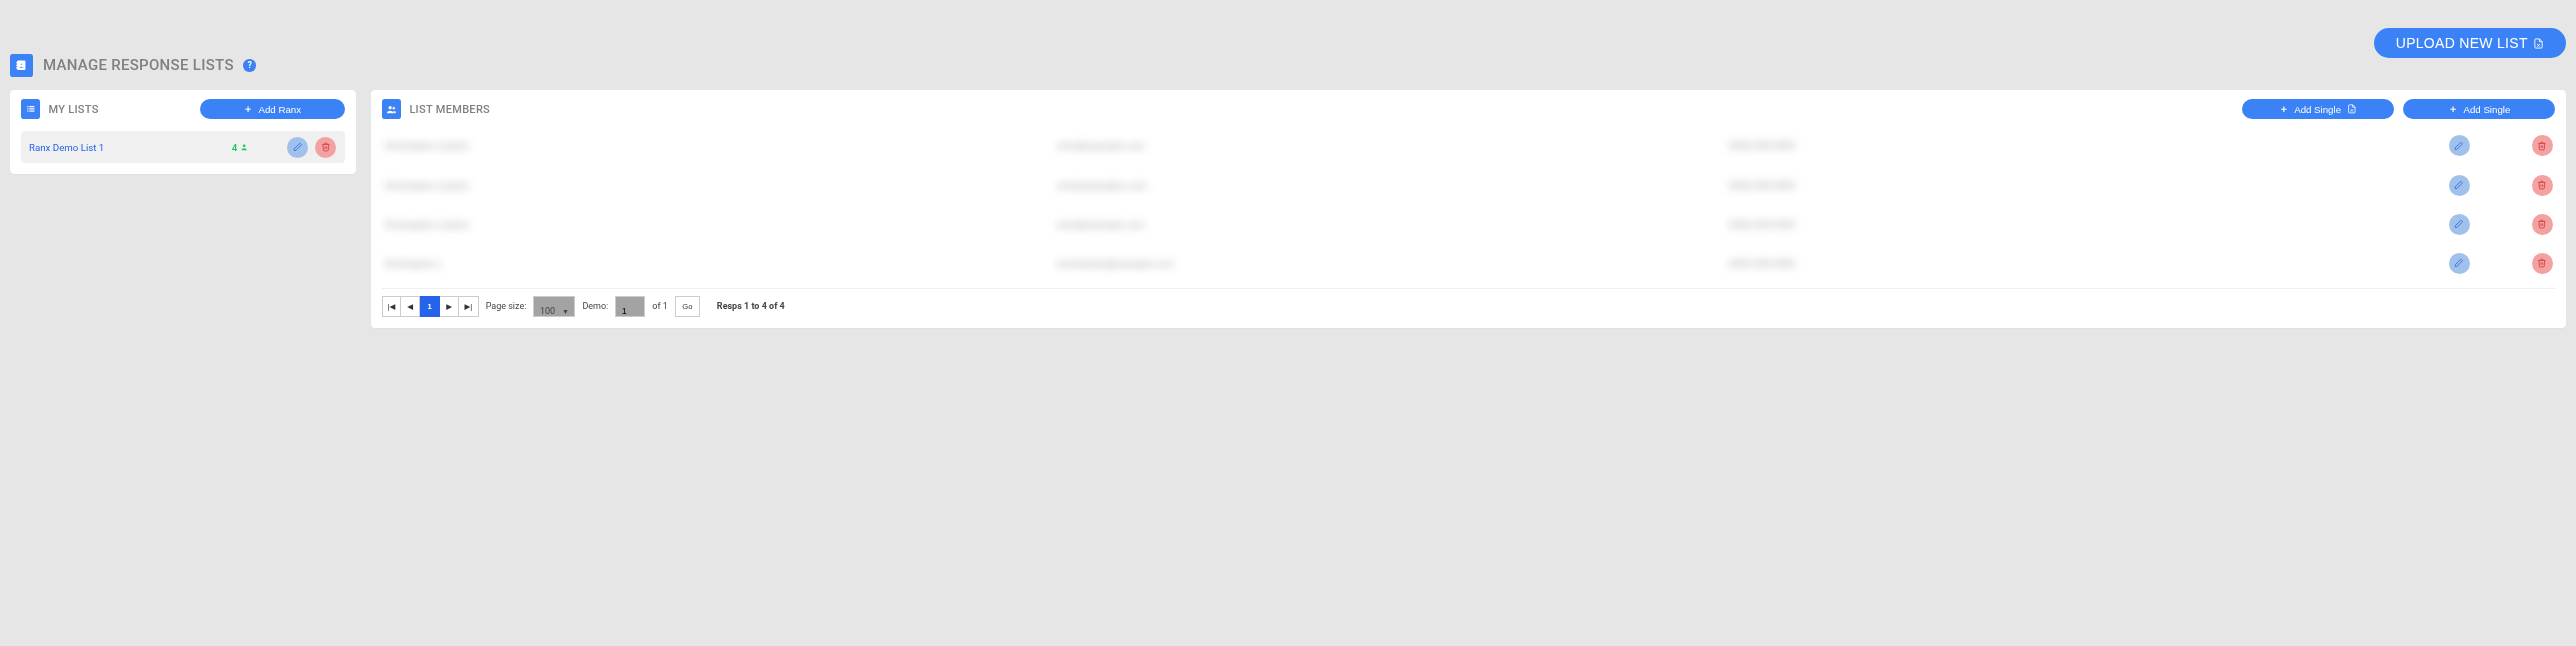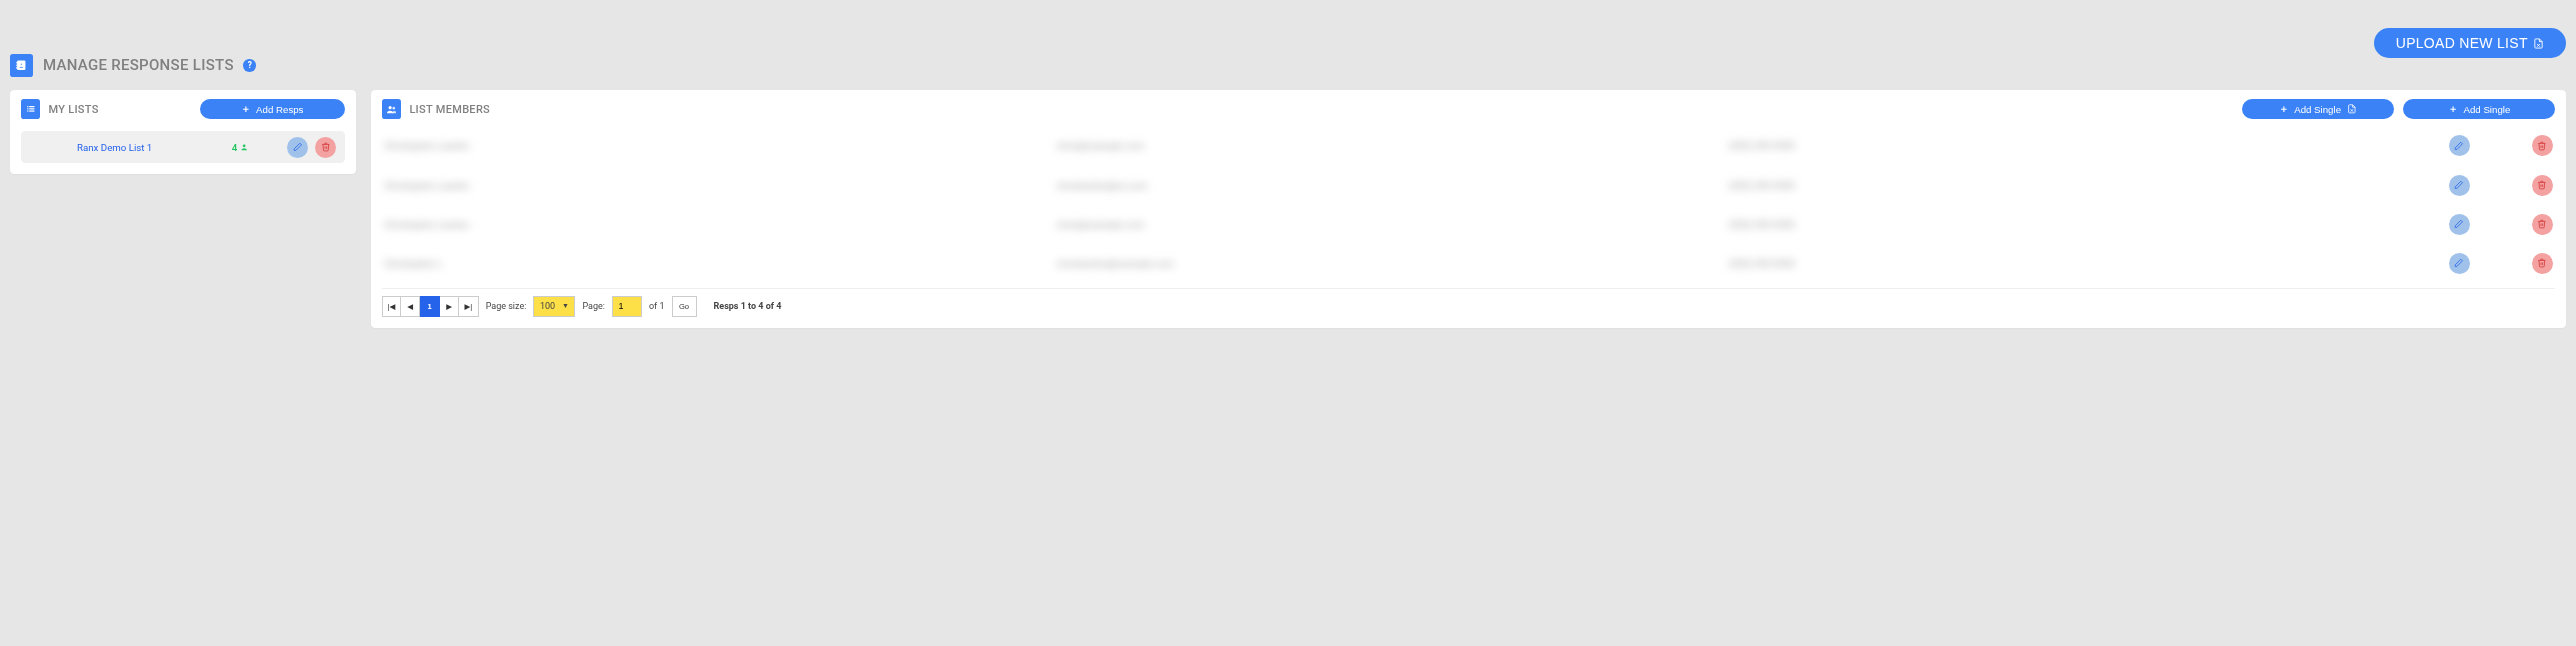--- a/index.html
+++ b/index.html
@@ -64,21 +64,21 @@
   .btn-action { padding: 4.2px 0; font-size: 9.7px; min-width: 145px; justify-content: center; }
   .btn-addlist { width: 145px; }
   .btn-addmulti { width: 152px; }
   .btn-addsingle { width: 152px; }
   .plus { font-weight: 700; font-size: 9.7px; line-height: 1; }
   .list-row {
     display: flex; align-items: center;
     background: #f0f0f0; border-radius: 4.2px; padding: 5.5px 8.3px;
     gap: 7px;
   }
-  .blue-link { color: #2563eb; font-size: 9.7px; flex: 1; cursor: pointer; margin-left: 48px; }
+  .blue-link { color: #2563eb; font-size: 9.7px; flex: 1; cursor: pointer; }
   .count-pill { display: inline-flex; align-items: center; gap: 2.8px; color: #22c55e; font-weight: 600; font-size: 9.7px; }
   .icon-btn {
     width: 21px; height: 21px; border-radius: 50%; border: none; cursor: pointer;
     display: inline-flex; align-items: center; justify-content: center;
     color: #fff; flex-shrink: 0;
   }
   .icon-edit { background: #9fc1ea; color:#2563eb; }
   .icon-del { background: #f3a1a1; color:#d43b3b; }
   .member-row {
     display: flex; align-items: center; gap: 11px;
@@ -97,22 +97,22 @@
   }
   .pager-group { display: flex; }
   .pager-btn {
     width: 19.4px; height: 21px; border: 0.7px solid #ccc; background: #fff;
     display: inline-flex; align-items: center; justify-content: center;
     font-size: 7.6px; cursor: pointer; color: #333;
   }
   .pager-btn + .pager-btn { border-left: none; }
   .pager-current { background: #2563eb; color: #fff; border-color: #2563eb; font-weight: 600; }
   .pager-input {
-    width: 42px; height: 21px; border: 0.7px solid #ccc; background: #fde047;
-    display: inline-flex; align-items: center; padding: 0 5.5px; font-size: 9px;
+    width: 42px; height: 21px; border: 0.7px solid #ccc; background: #a3a3a3;
+    display: inline-flex; align-items: flex-end; padding: 0 5.5px; font-size: 9px;
   }
   .pager-input input { border: none; width: 21px; font-size: 9px; background: transparent; }
   .pager-summary { font-weight: 700; margin-left: 10px; }
   svg { display: block; }
   .ml-spacer { margin-left: 25px; }
 </style>
 </head>
 <body>
 
 <div class="top-bar">
@@ -154,21 +154,21 @@
             <rect x="3" y="10.5" width="3" height="3"></rect>
               <rect x="8" y="10.5" width="13" height="3"></rect>
             <rect x="3" y="16" width="3" height="3"></rect>
               <rect x="8" y="16" width="13" height="3"></rect>
           </svg>
         </div>
         <div class="panel-title">MY LISTS</div>
       </div>
       <button class="btn-pill btn-action btn-addlist">
         <span class="plus">＋</span>
-        <span>Add Resps</span>
+        <span>Add Ranx</span>
       </button>
     </div>
 
     <div class="list-row">
       <span class="blue-link">Ranx Demo List 1</span>
       <span class="count-pill">
         <span>4</span>
         <span>
           <svg width="8.3" height="8.3" viewBox="0 0 24 24" fill="currentColor">
             <circle cx="12" cy="8" r="4"></circle>
@@ -342,21 +342,21 @@
         </button>
         <button class="pager-btn">
           <span>▶|</span>
         </button>
       </div>
       <span>Page size:</span>
       <div class="pager-input" style="justify-content: space-between;">
         <span>100</span>
         <span style="font-size:7px;">▼</span>
       </div>
-      <span>Page:</span>
+      <span>Demo:</span>
       <div class="pager-input" style="width:30px;">
         <input value="1" style="">
       </div>
       <span>of 1</span>
       <button class="pager-btn" style="width:25px;">Go</button>
       <span class="pager-summary">Resps 1 to 4 of 4</span>
     </div>
   </div>
 
 </div>

